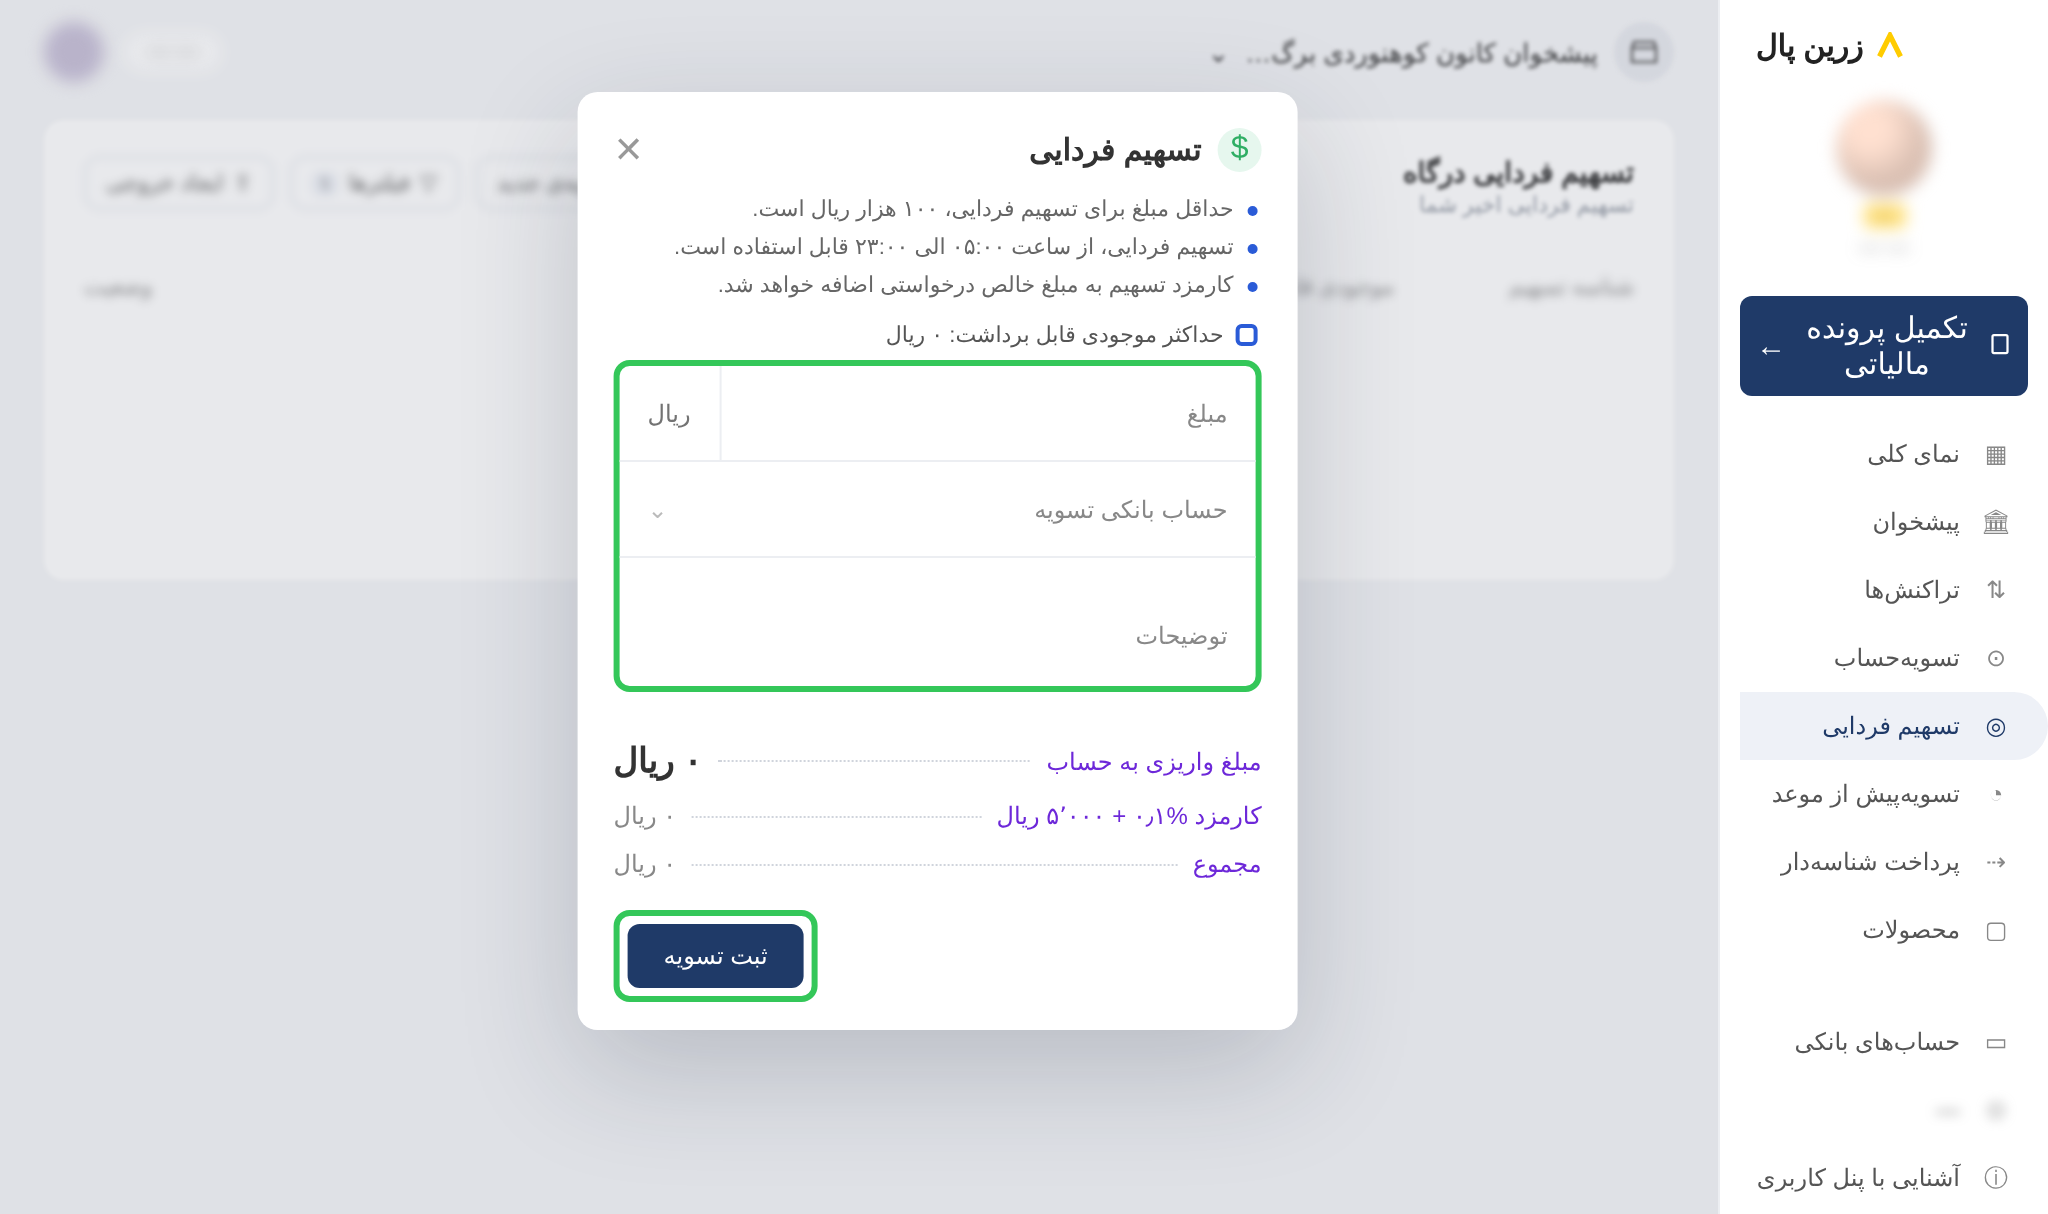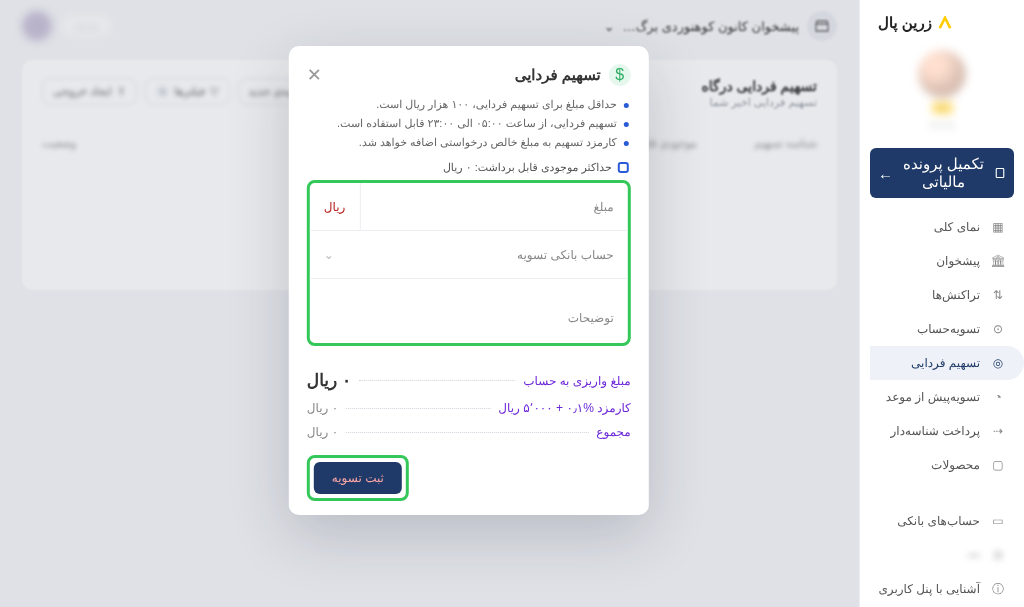--- a/index.html
+++ b/index.html
@@ -53,29 +53,29 @@
   .m-close { cursor: pointer; color: #999; font-size: 18px; line-height: 1; }
   .bullets { list-style: none; font-size: 11px; color: #666; margin: 0 2px 12px; }
   .bullets li { position: relative; padding-right: 12px; margin-bottom: 6px; }
   .bullets li::before { content: ""; position: absolute; right: 0; top: 5px; width: 5px; height: 5px; border-radius: 50%; background: #2a5bd7; }
   .max-line { font-size: 11px; color: #555; margin: 0 2px 6px; display: flex; align-items: center; gap: 6px; }
   .max-line .chk { width: 11px; height: 11px; border: 2px solid #2a5bd7; border-radius: 3px; }
   .fieldset { border: 3px solid #34c759; border-radius: 8px; padding: 0; margin-bottom: 24px; }
   .field { border-bottom: 1px solid #eceef2; display: flex; align-items: center; height: 48px; padding: 0 14px; font-size: 12px; color: #888; gap: 8px; }
   .field:last-child { border-bottom: none; height: 64px; align-items: center; padding-top: 14px; }
   .field .lbl { flex: 1; text-align: right; }
-  .field .unit { border-right: 1px solid #eceef2; padding-right: 14px; height: 100%; display: flex; align-items: center; color: #b91c1c; }
+  .field .unit { border-right: 1px solid #eceef2; padding-right: 14px; height: 100%; display: flex; align-items: center; color: #737373; }
   .chev { color: #bbb; }
   .sum-line { display: flex; justify-content: space-between; align-items: center; font-size: 12px; margin-bottom: 10px; }
   .sum-line .dots { flex: 1; border-bottom: 1px dotted #d0d4dc; margin: 0 8px; height: 1px; align-self: center; }
   .sum-line .left { color: #888; }
   .sum-line.big .left { font-size: 17px; color: #333; font-weight: 600; }
   .sum-line .right { color: #6d28d9; }
   .submit-wrap { border: 3px solid #34c759; border-radius: 8px; display: inline-block; padding: 4px; margin-top: 6px; }
-  .submit { background: #1f3a68; color: #fca5a5; border: none; border-radius: 6px; font-size: 12px; padding: 9px 18px; cursor: pointer; }
+  .submit { background: #1f3a68; color: #ffffff; border: none; border-radius: 6px; font-size: 12px; padding: 9px 18px; cursor: pointer; }
 
 </style>
 </head>
 <body>
 
 <aside class="sidebar">
   <div class="logo">
     <span class="icon">
       <svg viewBox="0 0 16 16" width="14" height="14">
           <path d="M2 14 L8 2 L14 14" fill="none" stroke="#ffcc00" stroke-width="3"></path>

